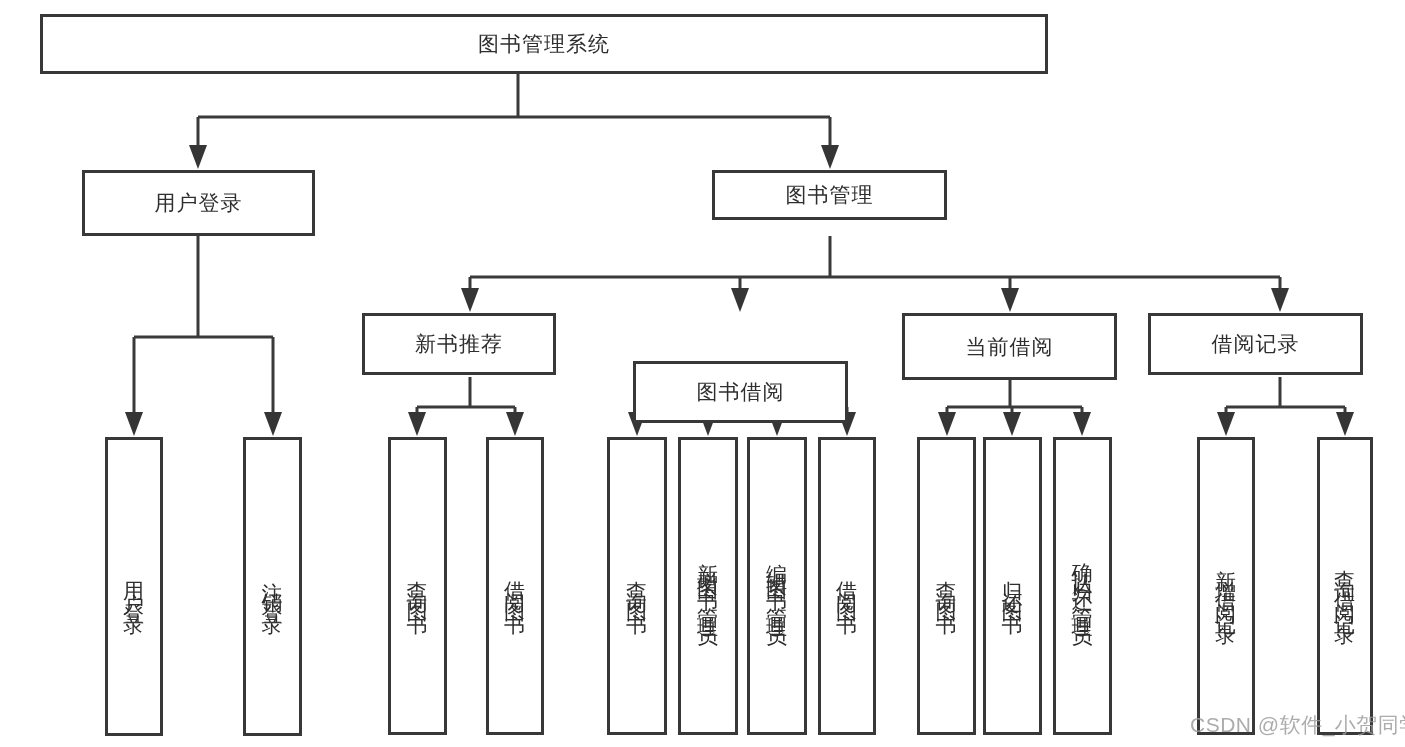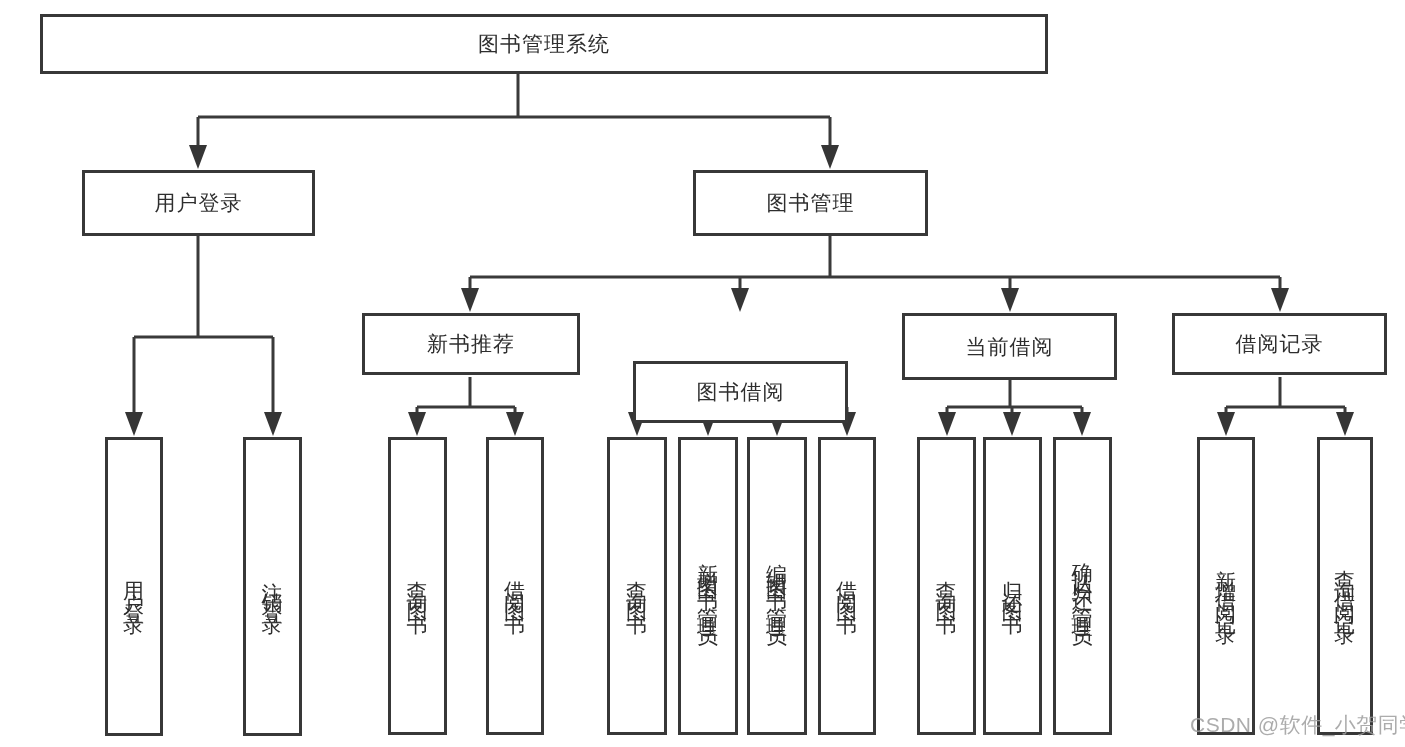--- a/index.html
+++ b/index.html
@@ -77,26 +77,26 @@
     <polygon points="1082,436 1073,412 1091,412"></polygon>
 
     <path d="M1280 377 V407 M1226 407 H1345 M1226 407 V414 M1345 407 V414"></path>
     <polygon points="1226,436 1217,412 1235,412"></polygon>
     <polygon points="1345,436 1336,412 1354,412"></polygon>
   </svg>
 
   <div class="hbox" style="left:15px;top:14px;width:1008px;height:60px;margin-left:25px;">图书管理系统</div>
 
   <div class="hbox" style="left:82px;top:170px;width:233px;height:66px;">用户登录</div>
-  <div class="hbox" style="left:693px;top:170px;width:235px;height:66px;">图书管理</div>
+  <div class="hbox" style="left:712px;top:170px;width:235px;height:50px;">图书管理</div>
 
-  <div class="hbox" style="left:362px;top:313px;width:218px;height:62px;">新书推荐</div>
+  <div class="hbox" style="left:362px;top:313px;width:194px;height:62px;">新书推荐</div>
   <div class="hbox" style="left:633px;top:313px;width:215px;height:62px;margin-top:48px;">图书借阅</div>
   <div class="hbox" style="left:902px;top:313px;width:215px;height:67px;">当前借阅</div>
-  <div class="hbox" style="left:1172px;top:313px;width:215px;height:62px;">借阅记录</div>
+  <div class="hbox" style="left:1148px;top:313px;width:215px;height:62px;">借阅记录</div>
 
   <div class="vbox" style="left:105px;top:437px;width:58px;height:299px;">
     <span>用户登录</span>
   </div>
   <div class="vbox" style="left:243px;top:437px;width:59px;height:299px;">
     <span>注销登录</span>
   </div>
 
   <div class="vbox" style="left:388px;top:437px;width:59px;height:298px;">
     <span>查询图书</span>

